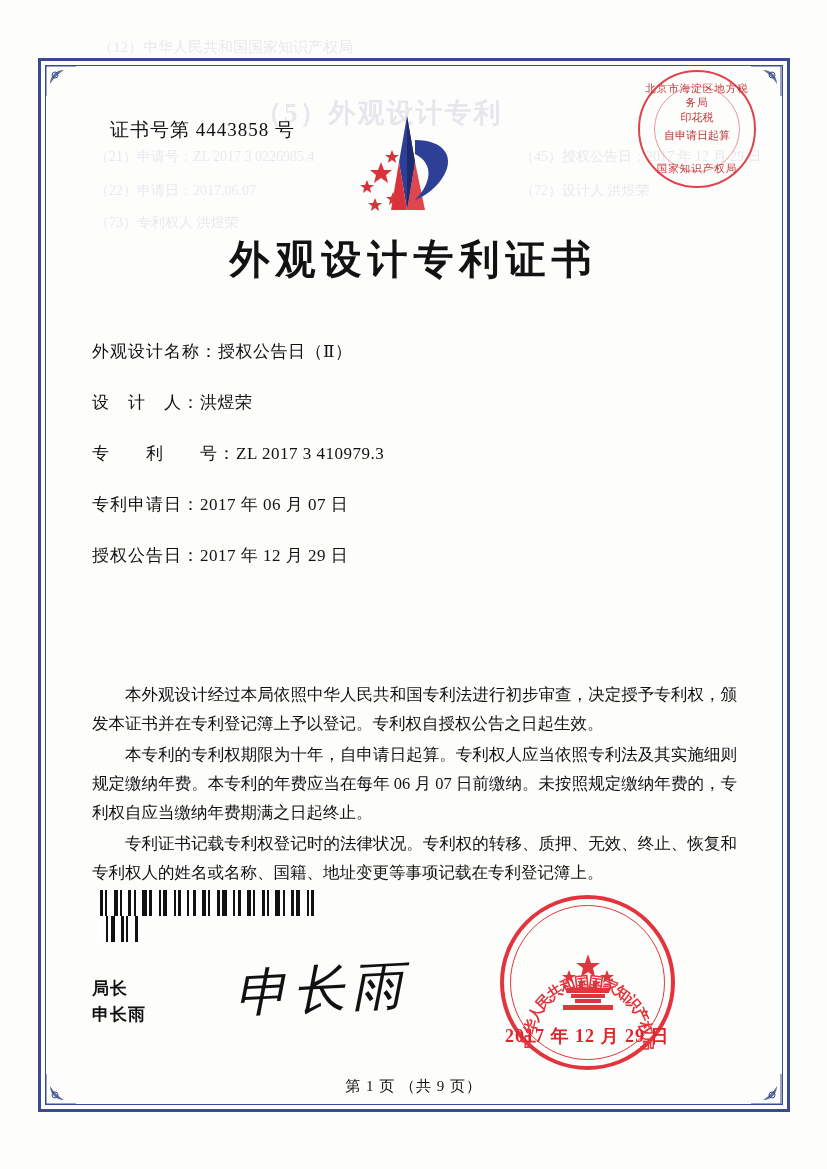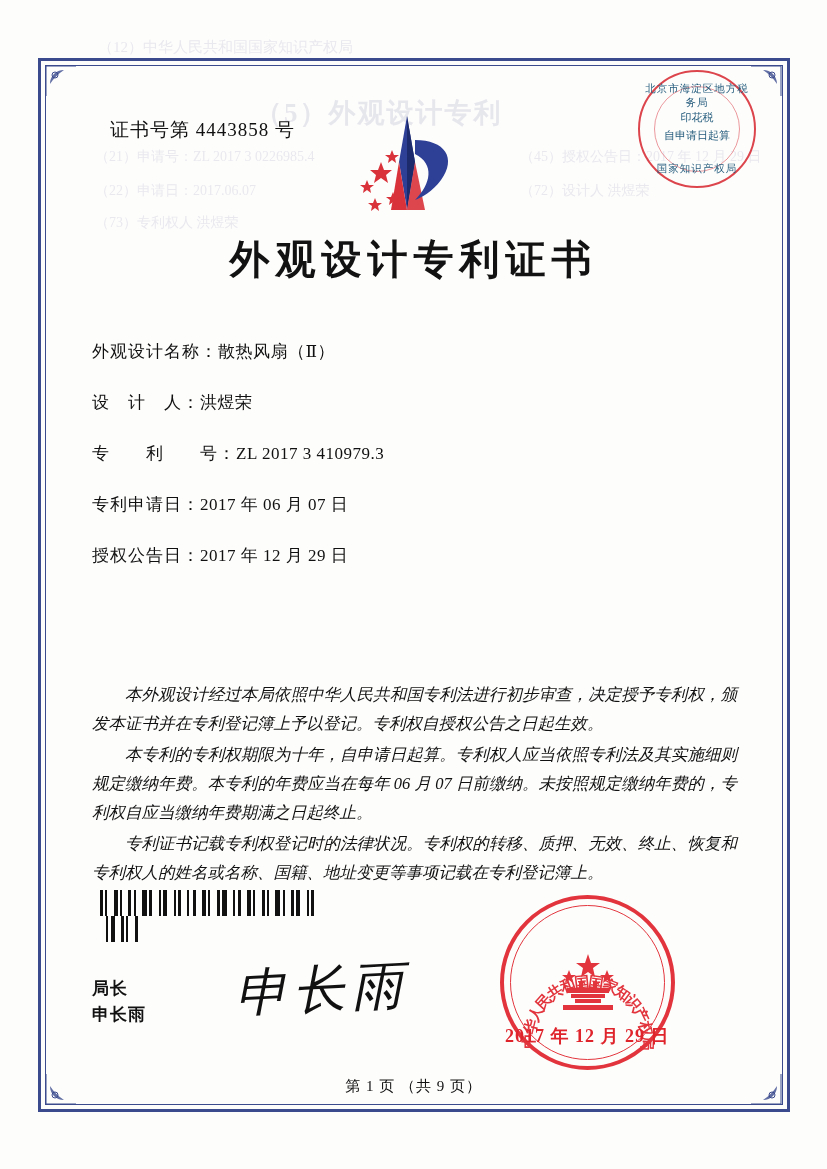--- a/index.html
+++ b/index.html
@@ -99,21 +99,21 @@
 
   
   .tax-seal {
     position: absolute;
     left: 638px;
     top: 70px;
     width: 118px;
     height: 118px;
     border-radius: 50%;
     border: 2px solid #d9323a;
-    color: #0c4a6e;
+    color: #b91c1c;
     box-sizing: border-box;
     opacity: .9;
   }
   .tax-seal .arc {
     position: absolute;
     width: 100%;
     text-align: center;
     font-size: 10.5px;
     letter-spacing: 1px;
   }
@@ -163,21 +163,20 @@
     top: 680px;
     width: 645px;
     font-size: 16.5px;
     line-height: 29px;
     color: #111;
     text-align: justify;
   }
   .body-text p {
     margin: 0 0 2px 0;
     text-indent: 2em;
-    font-style: italic;
   }
 
   
   .barcode {
     position: absolute;
     left: 100px;
     top: 890px;
     width: 215px;
     height: 26px;
   }
@@ -338,21 +337,21 @@
     <div class="arc arc-top">北京市海淀区地方税务局</div>
     <div class="mid1">印花税</div>
     <div class="mid2">自申请日起算</div>
     <div class="arc arc-bottom">国家知识产权局</div>
   </div>
 
   <div class="main-title">外观设计专利证书</div>
 
   <div class="fields">
     <div class="field">
-      <span class="lbl">外观设计名称：</span><span>散热风扇（Ⅱ）</span>
+      <span class="lbl">外观设计名称：</span><span>授权公告日（Ⅱ）</span>
     </div>
     <div class="field">
       <span class="lbl">设　计　人：</span><span>洪煜荣</span>
     </div>
     <div class="field">
       <span class="lbl">专　　利　　号：</span><span>ZL 2017 3 410979.3</span>
     </div>
     <div class="field">
       <span class="lbl">专利申请日：</span><span>2017 年 06 月 07 日</span>
     </div>

